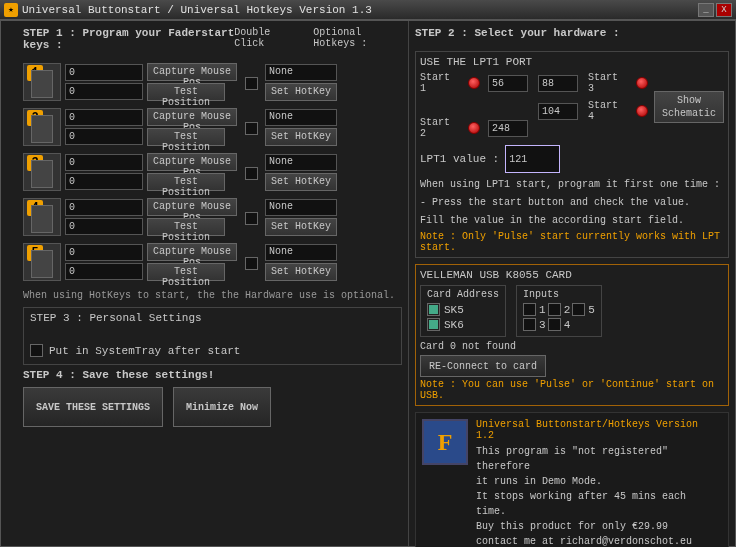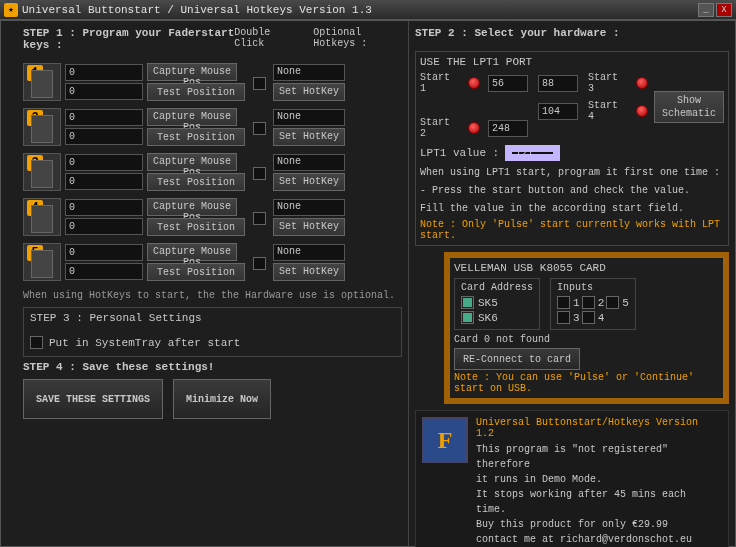--- a/index.html
+++ b/index.html
@@ -146,21 +146,21 @@
       font-family: 'Courier New', monospace;
       cursor: pointer;
       padding: 2px 4px;
       height: 18px;
     }
 
     .capture-btn {
       width: 90px;
     }
     .test-btn {
-      width: 98px;
+      width: 78px;
       font-family: Liberation Mono, monospace;
     }
 
     .btn-col {
       display: flex;
       flex-direction: column;
       gap: 2px;
     }
 
     .double-click-col {
@@ -204,21 +204,21 @@
 
     
     .step3-section {
       margin-top: 4px;
       border: 1px solid #444;
       padding: 4px 6px;
     }
 
     .step3-header {
       font-size: 11px;
-      margin-bottom: 12px;
+      margin-bottom: 20px;
     }
 
     .checkbox-row {
       display: flex;
       align-items: center;
       gap: 6px;
       margin-bottom: 3px;
     }
 
     
@@ -298,23 +298,23 @@
 
     .lpt-value-row {
       display: flex;
       align-items: center;
       gap: 6px;
       margin-bottom: 4px;
     }
 
     .lpt-value-input {
       width: 55px;
-      height: 15px;
+      height: 28px;
       background: #111;
-      border: 7px solid #c4b5fd;
+      border: 1px solid #c4b5fd;
       color: #c8c8c8;
       font-size: 10px;
       padding: 1px 3px;
       font-family: 'Courier New', monospace;
     }
 
     .show-schematic-btn {
       background: linear-gradient(to bottom, #444, #333);
       border: 1px solid #666;
       color: #c8c8c8;
@@ -333,23 +333,22 @@
       line-height: 1.5;
       margin-bottom: 3px;
     }
 
     .lpt-note {
       font-size: 10px;
       color: #f0a000;
     }
 
     .usb-section {
-      border: 6px solid #a16207;
+      border: 1px solid #a16207;
       padding: 4px;
-      margin-left: 29px;
     }
 
     .usb-title {
       font-size: 11px;
       color: #c8c8c8;
       margin-bottom: 4px;
     }
 
     .usb-inner {
       display: flex;

